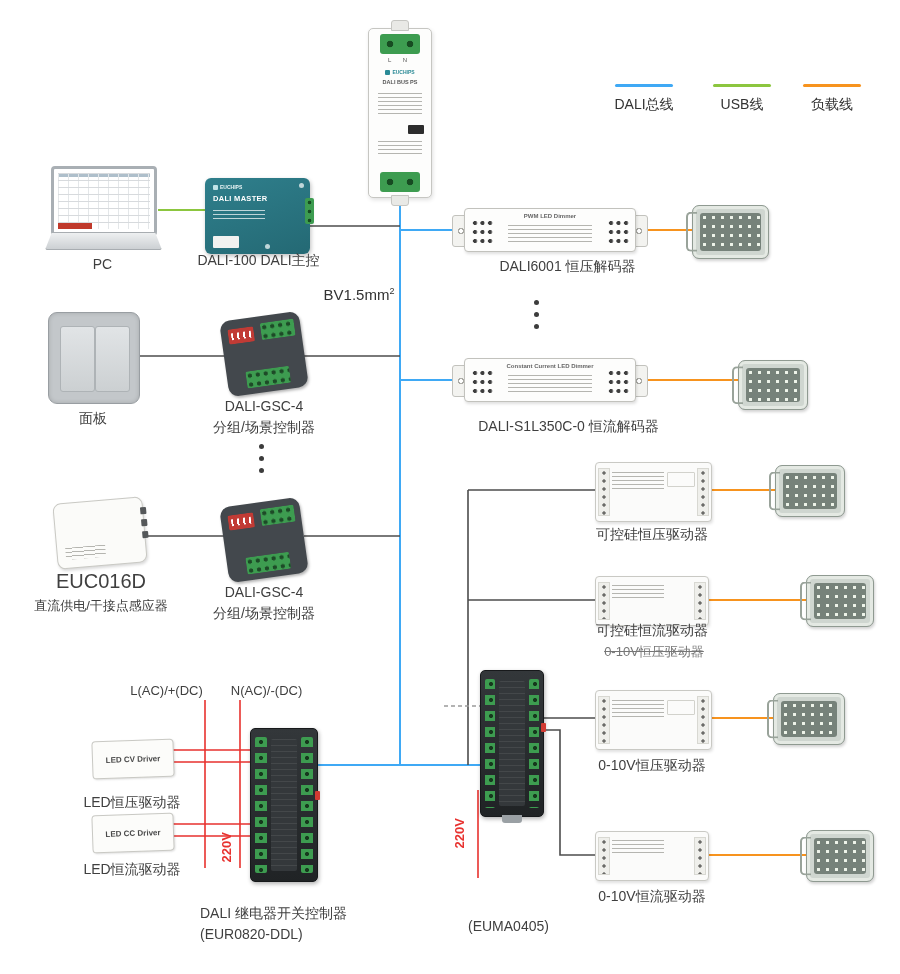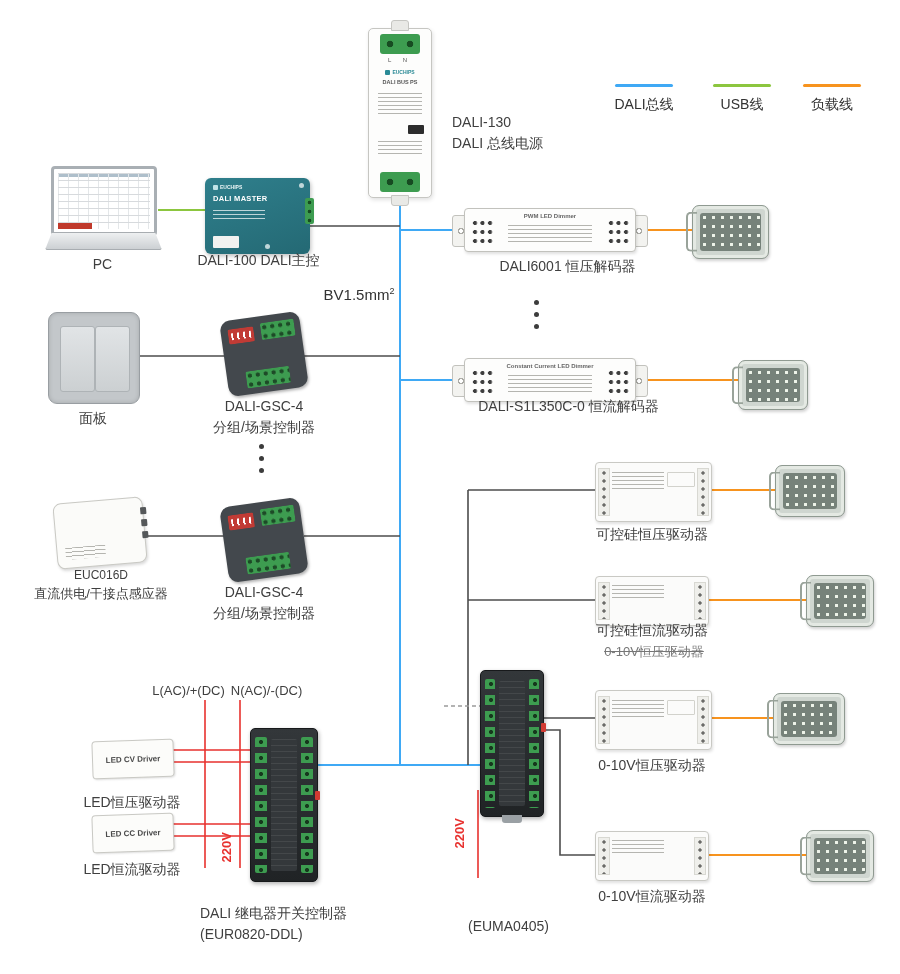--- a/index.html
+++ b/index.html
@@ -288,56 +288,52 @@
   </div>
   <div class="leg" style="left:706px;top:84px;">
     <div class="leg-bar" style="background: rgb(140, 198, 63);"></div>
     <span>USB线</span>
   </div>
   <div class="leg" style="left:796px;top:84px;">
     <div class="leg-bar" style="background: rgb(247, 147, 30);"></div>
     <span>负载线</span>
   </div>
 
-  <div class="lbl left" style="left:452px;top:112px;width:130px;">
-    <div>DALI-130</div>
-    <div>DALI 总线电源</div>
-  </div>
   <div class="lbl" style="left:45px;top:254px;width:115px;">PC</div>
   <div class="lbl" style="left:186px;top:250px;width:145px;">DALI-100  DALI主控</div>
   <div class="lbl" style="left:314px;top:284px;width:90px;font-size:15px;color:#333;">
     <span>BV1.5mm</span><sup>2</sup>
   </div>
   <div class="lbl" style="left:460px;top:256px;width:215px;">DALI6001 恒压解码器</div>
-  <div class="lbl" style="left:446px;top:396px;width:245px;">DALI-S1L350C-0  恒流解码器</div>
+  <div class="lbl" style="left:446px;top:416px;width:245px;">DALI-S1L350C-0  恒流解码器</div>
   <div class="lbl" style="left:48px;top:408px;width:90px;">面板</div>
   <div class="lbl" style="left:204px;top:396px;width:120px;">
     <div>DALI-GSC-4</div>
     <div>分组/场景控制器</div>
   </div>
   <div class="lbl sm" style="left:12px;top:566px;width:178px;">
-    <div style="font-size:12px;">EUC016D</div>
+    <div style="font-size:20px;">EUC016D</div>
     <div>直流供电/干接点感应器</div>
   </div>
   <div class="lbl" style="left:204px;top:582px;width:120px;">
     <div>DALI-GSC-4</div>
     <div>分组/场景控制器</div>
   </div>
   <div class="lbl" style="left:582px;top:524px;width:140px;">可控硅恒压驱动器</div>
   <div class="lbl" style="left:582px;top:620px;width:140px;">可控硅恒流驱动器</div>
   <div class="lbl sm struck" style="left:584px;top:642px;width:140px;">0-10V恒压驱动器</div>
   <div class="lbl" style="left:582px;top:755px;width:140px;">0-10V恒压驱动器</div>
   <div class="lbl" style="left:582px;top:886px;width:140px;">0-10V恒流驱动器</div>
   <div class="lbl" style="left:68px;top:792px;width:128px;">LED恒压驱动器</div>
   <div class="lbl" style="left:68px;top:859px;width:128px;">LED恒流驱动器</div>
   <div class="lbl left" style="left:200px;top:903px;width:190px;">
     <div>DALI 继电器开关控制器</div>
     <div>(EUR0820-DDL)</div>
   </div>
   <div class="lbl left" style="left:468px;top:916px;width:230px;">
     <div>(EUMA0405)</div>
   </div>
-  <div class="lbl sm" style="left:124px;top:681px;width:85px;margin-left:22px;">L(AC)/+(DC)</div>
+  <div class="lbl sm" style="left:124px;top:681px;width:85px;">L(AC)/+(DC)</div>
   <div class="lbl sm" style="left:224px;top:681px;width:85px;">N(AC)/-(DC)</div>
   <div class="vtext" style="left: 219px; top: 832px; color: rgb(232, 50, 47);">220V</div>
   <div class="vtext" style="left: 452px; top: 818px; color: rgb(232, 50, 47);">220V</div>
 
 </div>
 
 </body></html>

